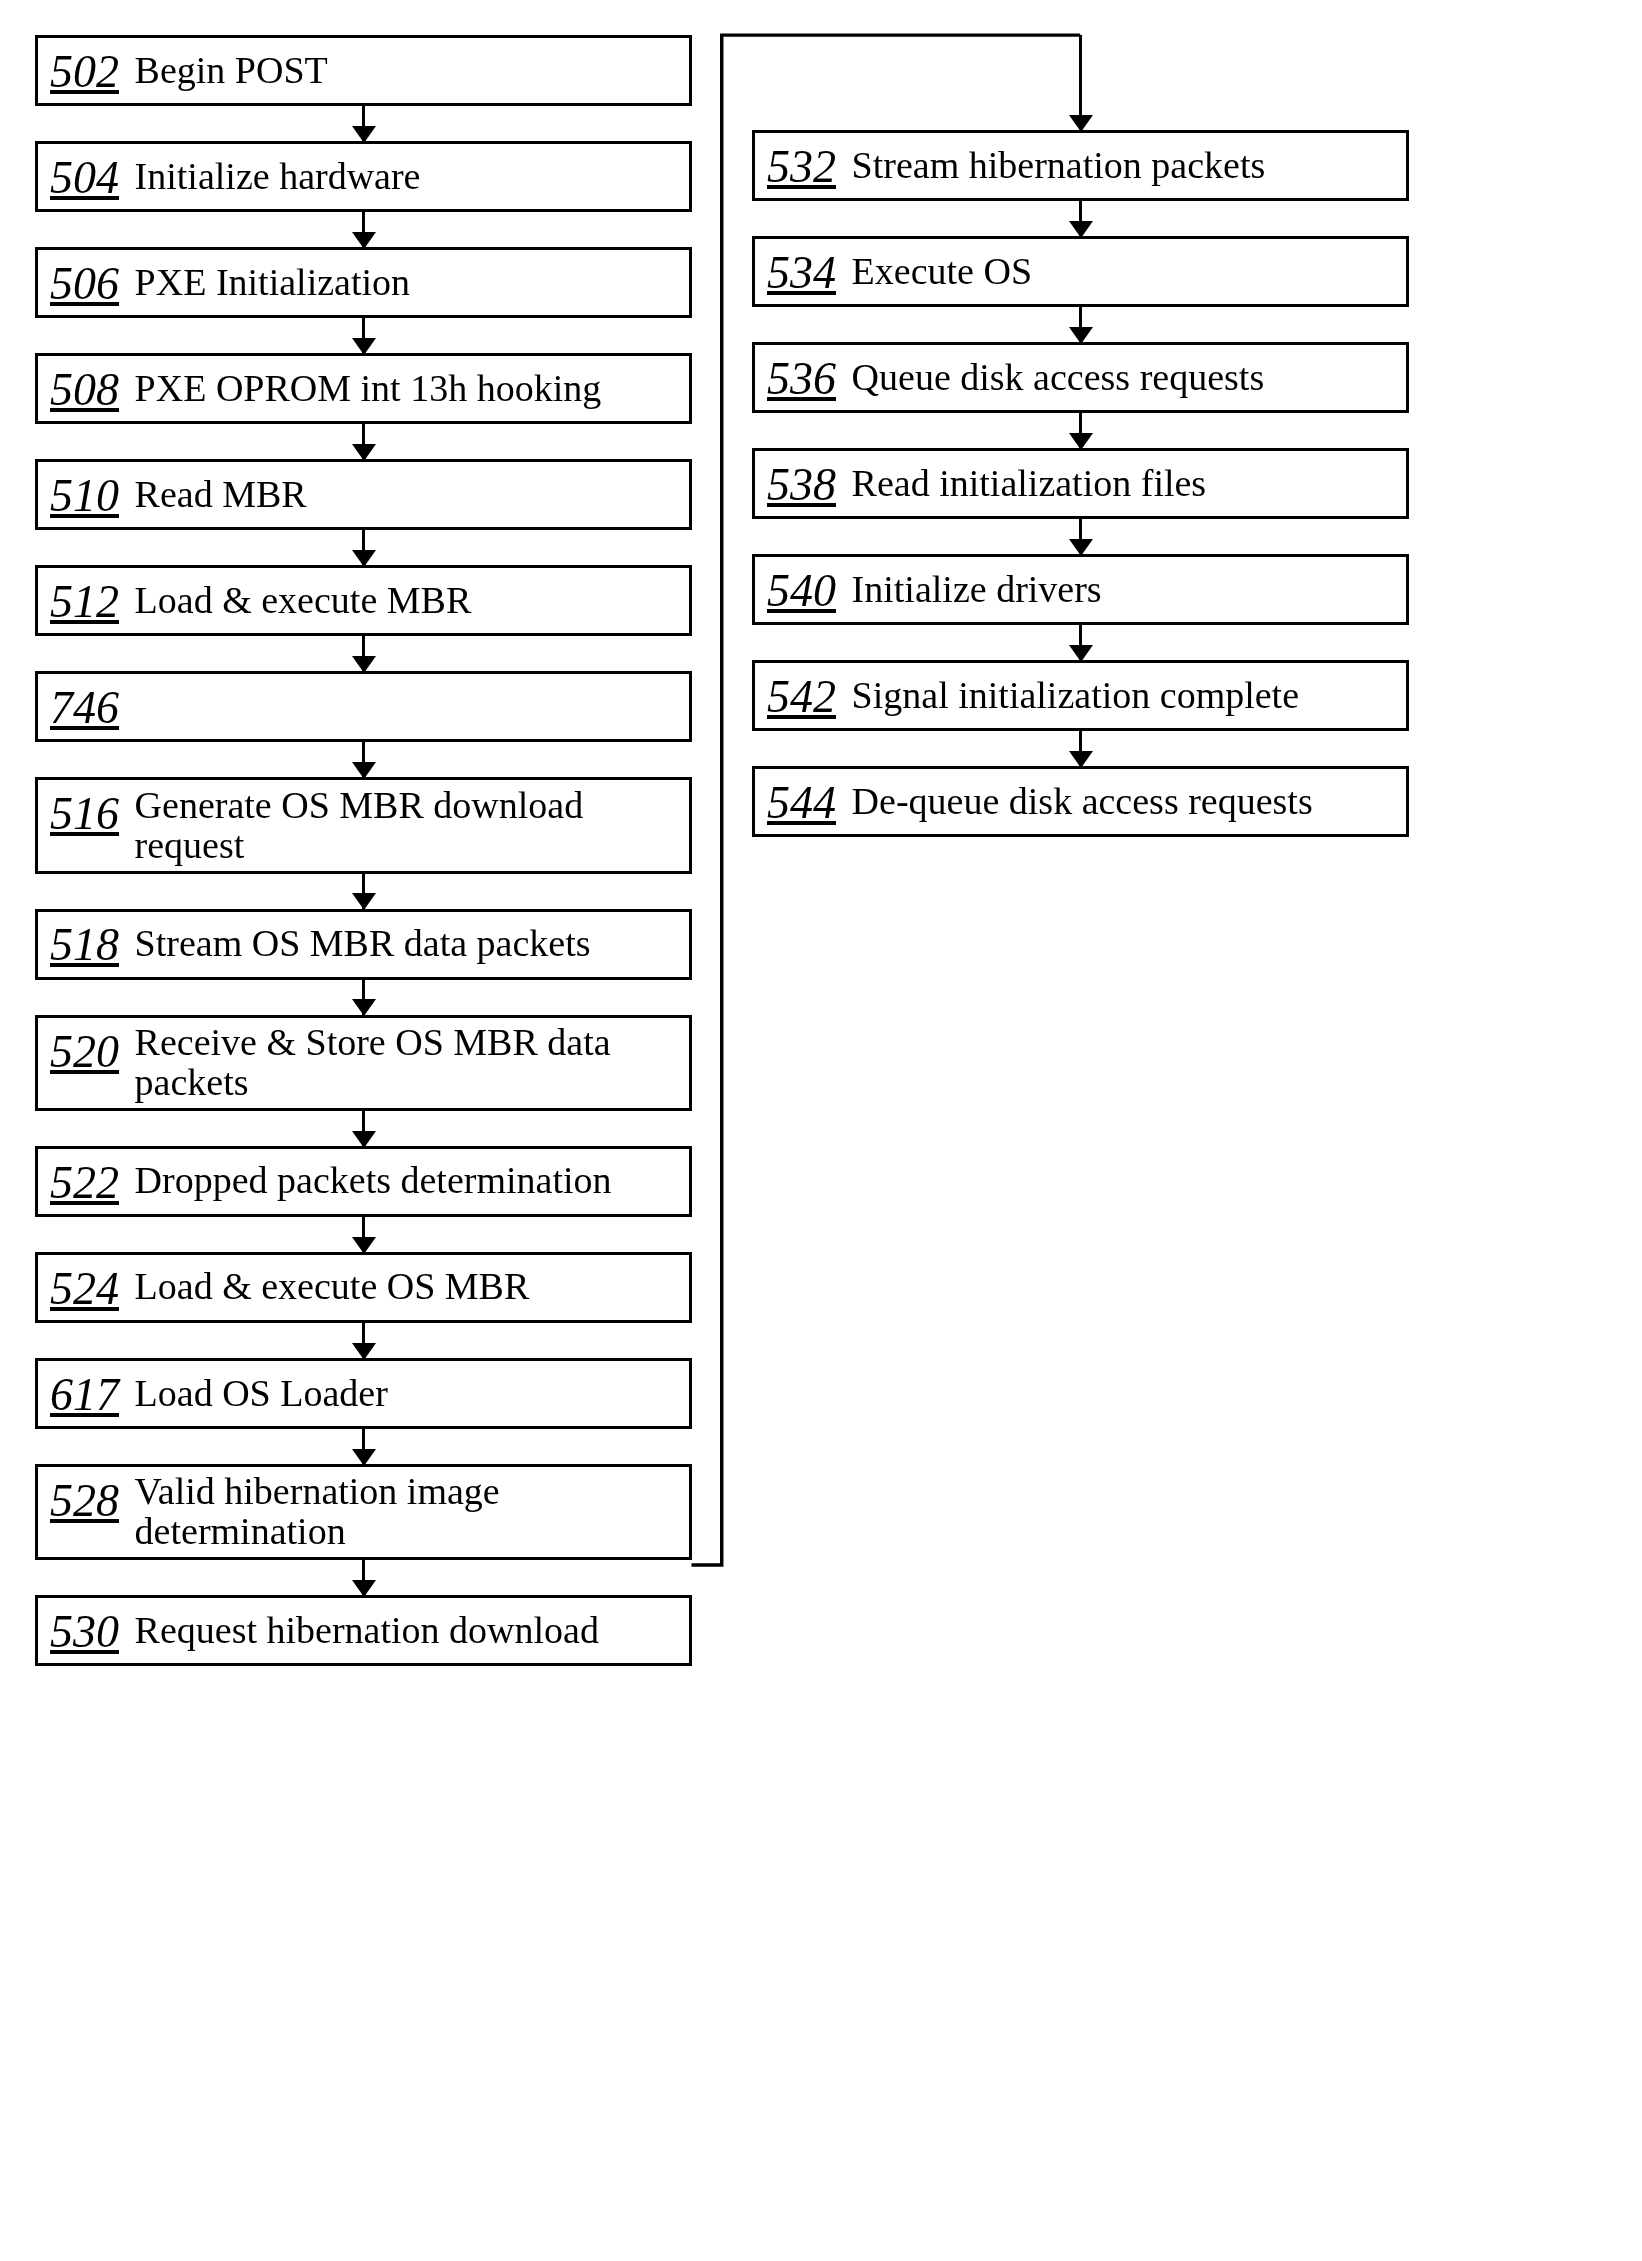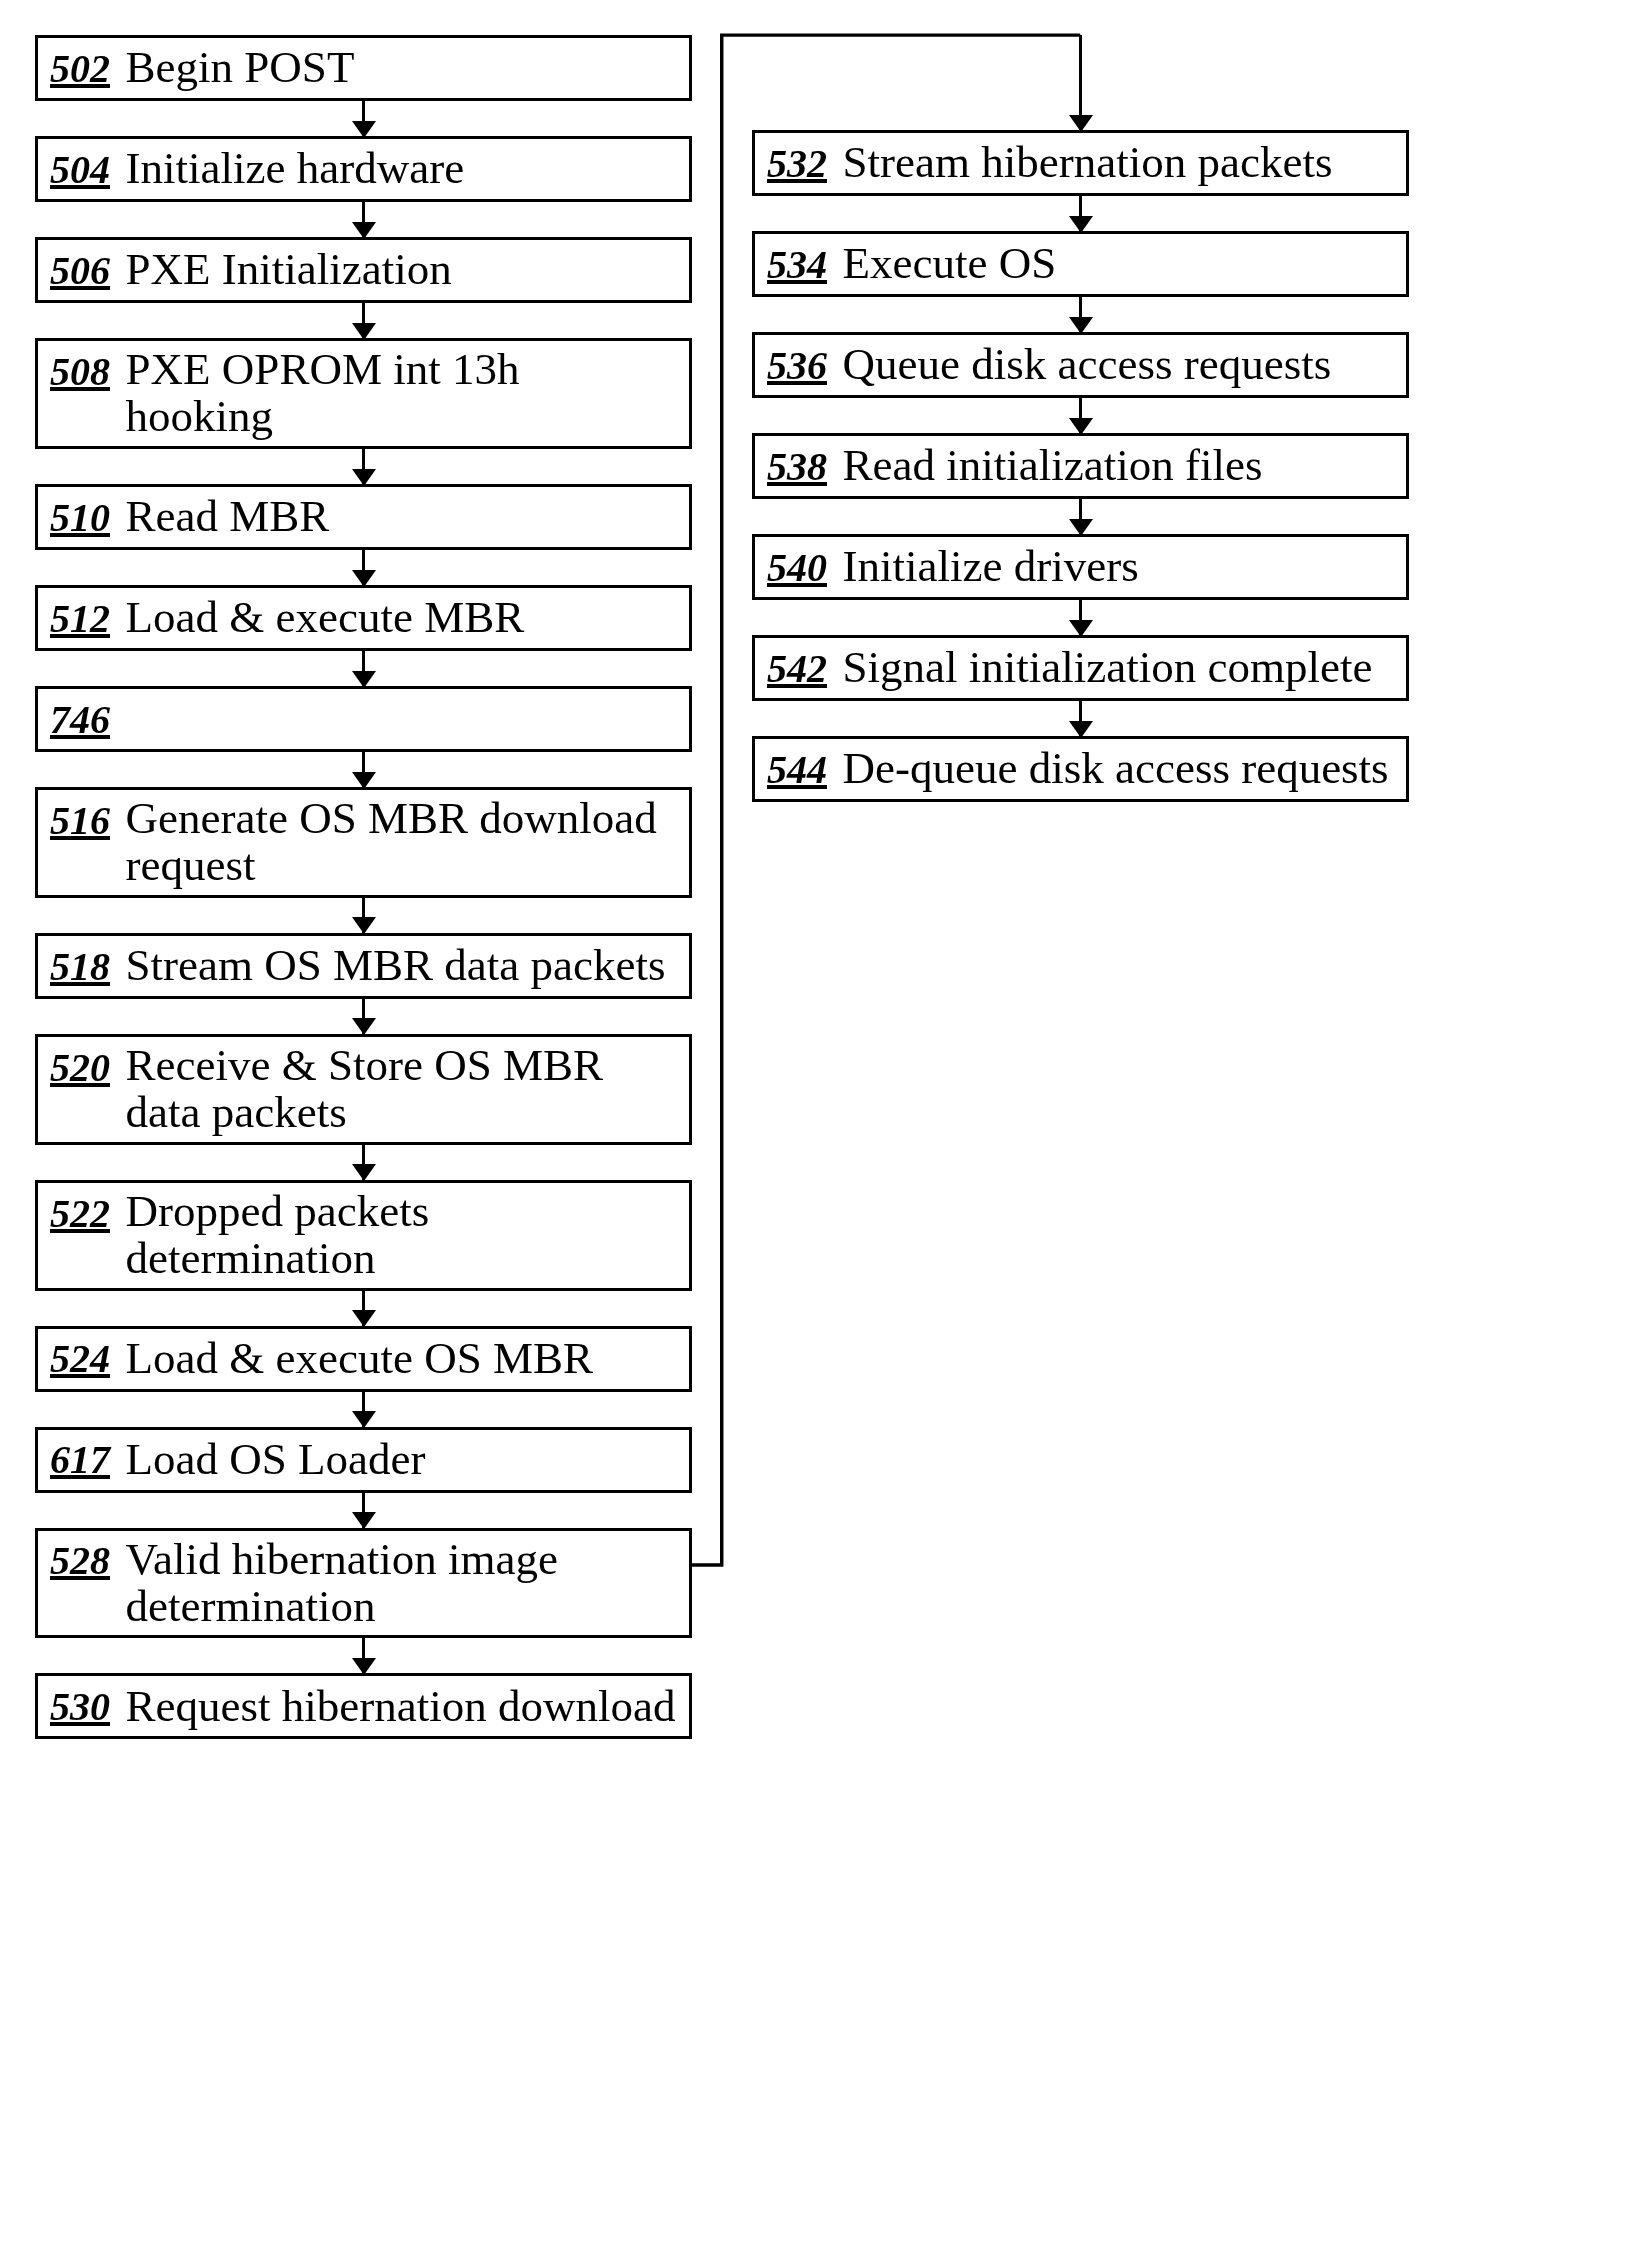--- a/index.html
+++ b/index.html
@@ -28,29 +28,29 @@
     background: #fff;
     box-sizing: border-box;
     min-height: 66px;
   }
   .box.tall {
     min-height: 86px;
   }
   .num {
     font-style: italic;
     text-decoration: underline;
-    font-size: 40px;
-    font-weight: bold;
+    font-size: 46px;
+    font-weight: normal;
     margin-right: 15.6px;
     flex-shrink: 0;
     align-self: flex-start;
     padding-top: 1.7px;
   }
   .label {
-    font-size: 45px;
+    font-size: 38px;
     line-height: 1.05;
     flex: 1;
     font-family: Liberation Serif, serif;
   }
   .center-label .label {
     text-align: left;
   }
   .arrow {
     width: 3.5px;
     height: 35px;

